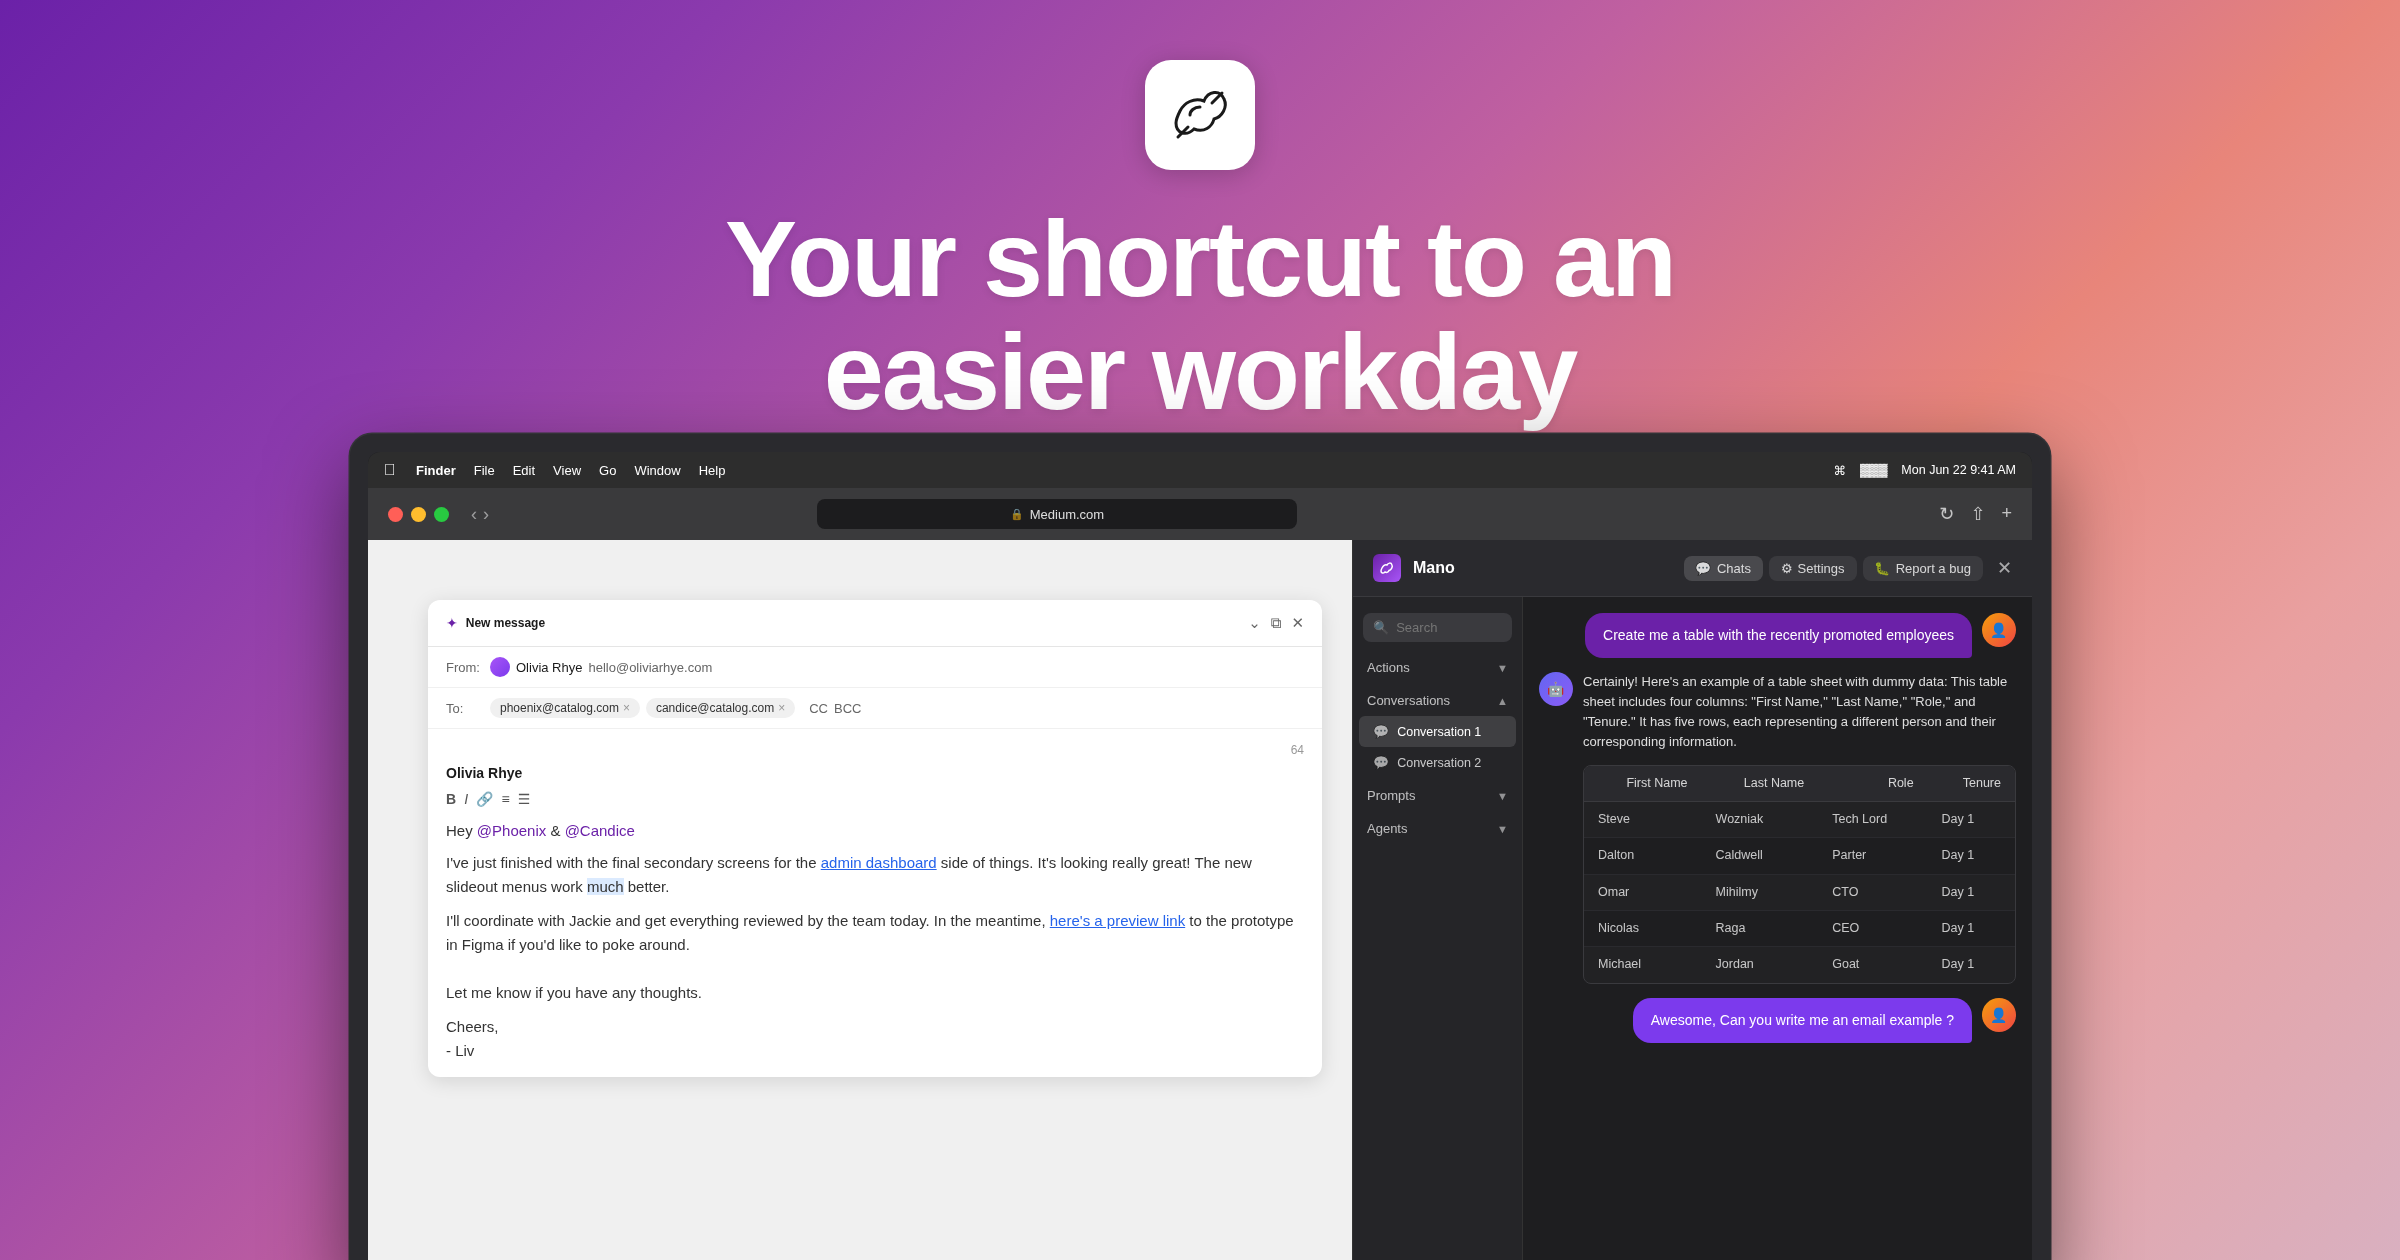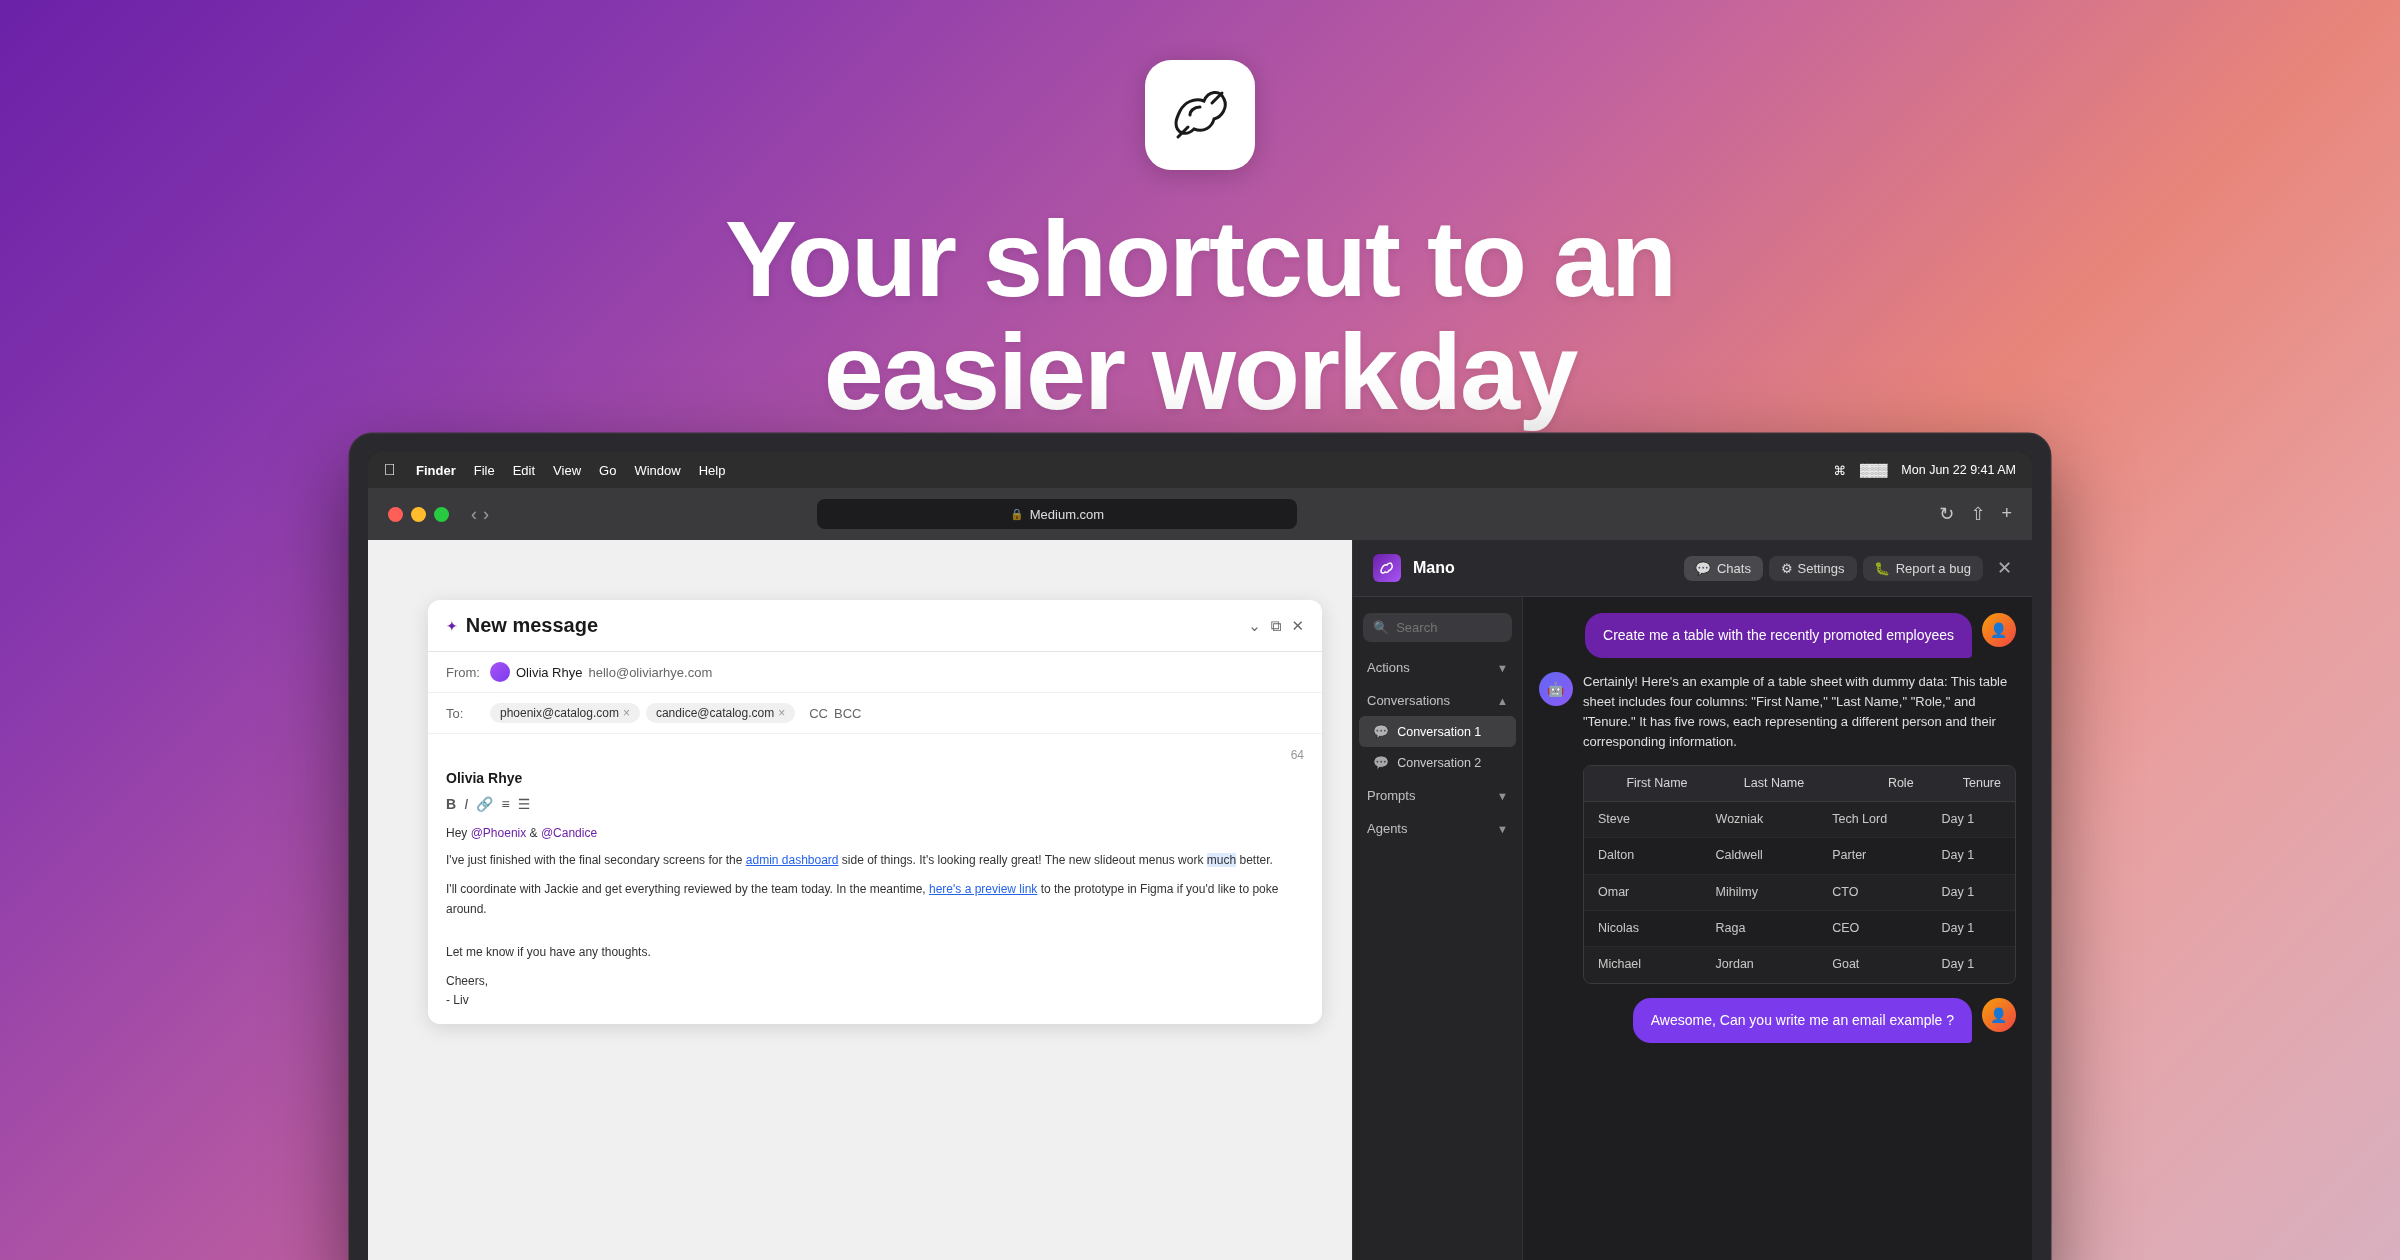--- a/index.html
+++ b/index.html
@@ -224,21 +224,21 @@
 
     .compose-header {
       display: flex;
       align-items: center;
       padding: 14px 18px;
       border-bottom: 1px solid #e5e5e5;
       gap: 8px;
     }
 
     .compose-title {
-      font-size: 20px;
+      font-size: 12px;
       font-weight: 600;
       color: #1a1a1a;
       display: flex;
       align-items: center;
       gap: 6px;
     }
 
     .compose-spark {
       color: #6b21a8;
       font-size: 14px;
@@ -312,21 +312,21 @@
 
     .compose-toolbar {
       display: flex;
       gap: 8px;
       margin-bottom: 12px;
       color: #555;
       font-size: 14px;
     }
 
     .body-text {
-      font-size: 12px;
+      font-size: 15px;
       color: #333;
       line-height: 1.6;
     }
 
     .greeting {
       margin-bottom: 8px;
     }
 
     .mention { color: #6b21a8; }
     .link-text { color: #2563eb; text-decoration: underline; }

